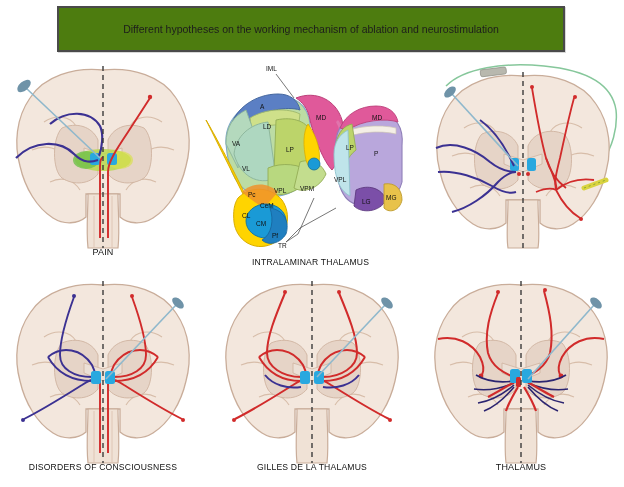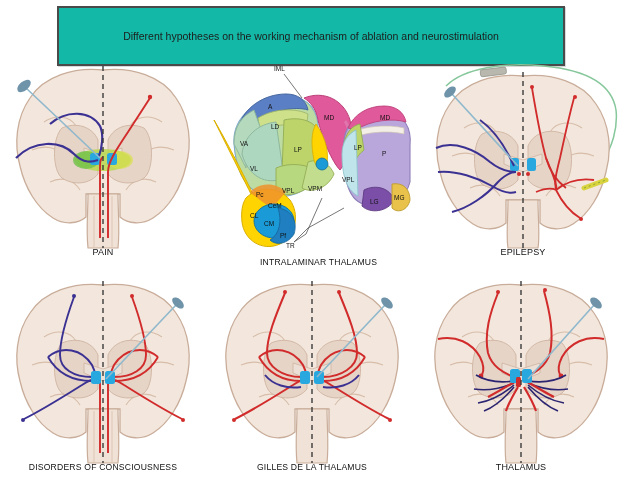--- a/index.html
+++ b/index.html
@@ -1,35 +1,35 @@
 <!DOCTYPE html>
 <html><head>
 <meta charset="utf-8">
 <style>
   html,body{margin:0;padding:0;background:#ffffff;}
   body{width:624px;height:487px;position:relative;overflow:hidden;
        font-family:"Liberation Sans",sans-serif;color:#1a1a1a;}
 
   
-  #title-box{position:absolute;left:57px;top:6px;width:508px;height:60px;
-      border:2px solid #4a4a4a;background:#14b8a6;box-sizing:border-box;
+  #title-box{position:absolute;left:57px;top:6px;width:508px;height:46px;
+      border:2px solid #4a4a4a;background:#4d7c0f;box-sizing:border-box;
       display:flex;align-items:center;justify-content:center;
       box-shadow:1px 1px 0 #d8d8d8;}
   #title-text{font-size:10.5px;line-height:15px;text-align:center;color:#1d1d1d;
       padding:0 10px;}
 
   
   .panel{position:absolute;width:198px;height:205px;}
   .panel .stage{position:absolute;left:0;top:0;width:198px;height:186px;}
   .caption{position:absolute;left:0;top:185px;width:198px;text-align:center;
       font-size:9px;font-weight:normal;letter-spacing:.2px;color:#111;}
   .caption.wide{font-size:8.6px;}
 
   #p-pain{left:4px;top:62px;}
-  #p-thal{left:198px;top:58px;}
+  #p-thal{left:190px;top:58px;}
   #p-epil{left:424px;top:62px;}
   #p-doc{left:4px;top:277px;}
   #p-tour{left:213px;top:277px;}
   #p-park{left:422px;top:277px;}
 
   svg{display:block;overflow:visible;}
   .nd{pointer-events:none;}
 </style>
 </head>
 <body>
@@ -207,21 +207,20 @@
         <path d="M160 126 L182 118" stroke="#d9d33f" stroke-width="5" stroke-linecap="round"></path>
         <path d="M160 126 L182 118" stroke="#8aa832" stroke-width="1" stroke-dasharray="2 3"></path>
       </g>
       <g class="nd">
         <line x1="28" y1="32" x2="94" y2="104" stroke="#8fb8cc" stroke-width="1.6"></line>
         <ellipse cx="26" cy="30" rx="7" ry="4" transform="rotate(-42 26 30)" fill="#6f93a8"></ellipse>
       </g>
       <line class="nd" x1="99" y1="10" x2="99" y2="186" stroke="#3b3b3b" stroke-width="1.4" stroke-dasharray="5 4"></line>
     </svg>
   </div>
-  <div class="caption">EPILEPSY</div>
 </div>
 
 <div class="panel" id="p-doc">
   <div class="stage">
     <svg width="198" height="186" viewBox="0 0 198 186">
       <g class="brain nd">
         <path d="M99 8 C70 5,40 14,26 36 C12 56,10 82,16 104 C21 126,33 146,49 156
                  C60 163,74 162,82 155 L82 132 L116 132 L116 155 C124 162,138 163,149 156
                  C165 146,177 126,182 104 C188 82,186 56,172 36 C158 14,128 5,99 8 Z" fill="#f3e7dd" stroke="#c9ad9a" stroke-width="1.3"></path>
         <path d="M40 60 C52 52,66 54,72 64 M28 88 C42 82,56 86,60 96

